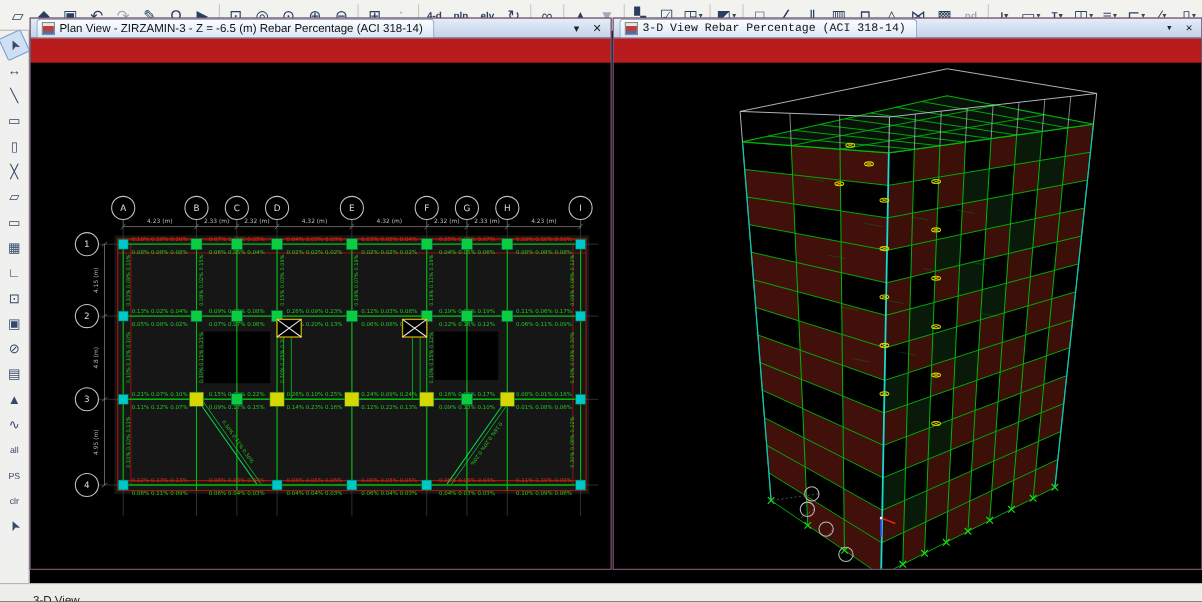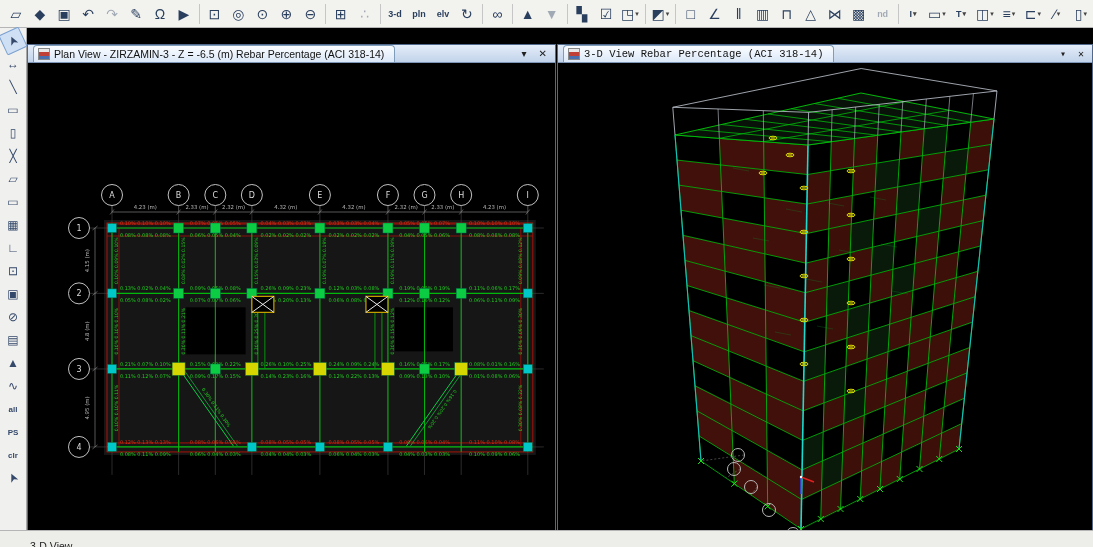--- a/index.html
+++ b/index.html
@@ -13,26 +13,26 @@
   .tb-item.text{font-size:9px;font-weight:bold;letter-spacing:0;}
   .tb-item.disabled{opacity:.4;}
   .tb-caret{font-size:7px;margin-left:1px;color:#444;}
   .tb-sep{width:1px;height:20px;background:#c6c6c6;margin:0 3px;}
   
   #sidebar{position:absolute;left:0;top:28px;width:27px;height:502px;background:#f0f0ee;
            border-right:1px solid #a8a8a8;display:flex;flex-direction:column;align-items:center;
            padding-top:2px;box-sizing:border-box;gap:1px;}
   .sb-item{width:22px;height:22px;display:flex;align-items:center;justify-content:center;
            font-size:12px;color:#35496a;border-radius:2px;cursor:default;}
-  .sb-item.text{font-size:8px;font-weight:bold;}
+  .sb-item.text{font-size:8px;font-weight:normal;}
   .sb-item.selected{background:#cfe0f5;border:1px solid #7aa0d0;box-sizing:border-box;}
   .sb-item.rotl{transform:rotate(-115deg);}
   
-  .mdi{position:absolute;top:44px;height:502px;border:1px solid #51698a;box-sizing:border-box;
-       background:#b91c1c;display:flex;flex-direction:column;}
+  .mdi{position:absolute;top:16px;height:502px;border:1px solid #51698a;box-sizing:border-box;
+       background:#b91c1c;display:flex;flex-direction:column;gap:22px;}
   #win-plan{left:27px;width:529px;}
   #win-3d{left:557px;width:536px;font-family:Liberation Mono, monospace;}
   .titlebar{height:17px;background:linear-gradient(#e4edf9,#c2d3ea);display:flex;align-items:stretch;
             border-bottom:1px solid #7e97b8;flex:0 0 auto;}
   .tab{display:flex;align-items:center;gap:4px;background:linear-gradient(#fbfdff,#dbe8f8);
        border:1px solid #7f9db9;border-bottom:none;border-radius:4px 4px 0 0;margin-left:5px;
        padding:0 10px 0 4px;font-size:10.5px;color:#111;white-space:nowrap;}
   .win-icon{width:10px;height:10px;background:linear-gradient(180deg,#e8e8e8 30%,#c04038 30%,#c04038 70%,#4a6fae 70%);
             border:1px solid #888;flex:0 0 auto;}
   .tb-spacer{flex:1;}
@@ -69,21 +69,21 @@
       <div class="tb-sep"></div>
       <div class="tb-item">⊡</div>
       <div class="tb-item">◎</div>
       <div class="tb-item">⊙</div>
       <div class="tb-item">⊕</div>
       <div class="tb-item">⊖</div>
       <div class="tb-sep"></div>
       <div class="tb-item">⊞</div>
       <div class="tb-item disabled">∴</div>
       <div class="tb-sep"></div>
-      <div class="tb-item text">3-d</div>
+      <div class="tb-item text">4-d</div>
       <div class="tb-item text">pln</div>
       <div class="tb-item text">elv</div>
       <div class="tb-item">↻</div>
       <div class="tb-sep"></div>
       <div class="tb-item">∞</div>
       <div class="tb-sep"></div>
       <div class="tb-item">▲</div>
       <div class="tb-item disabled">▼</div>
       <div class="tb-sep"></div>
       <div class="tb-item">▚</div>

